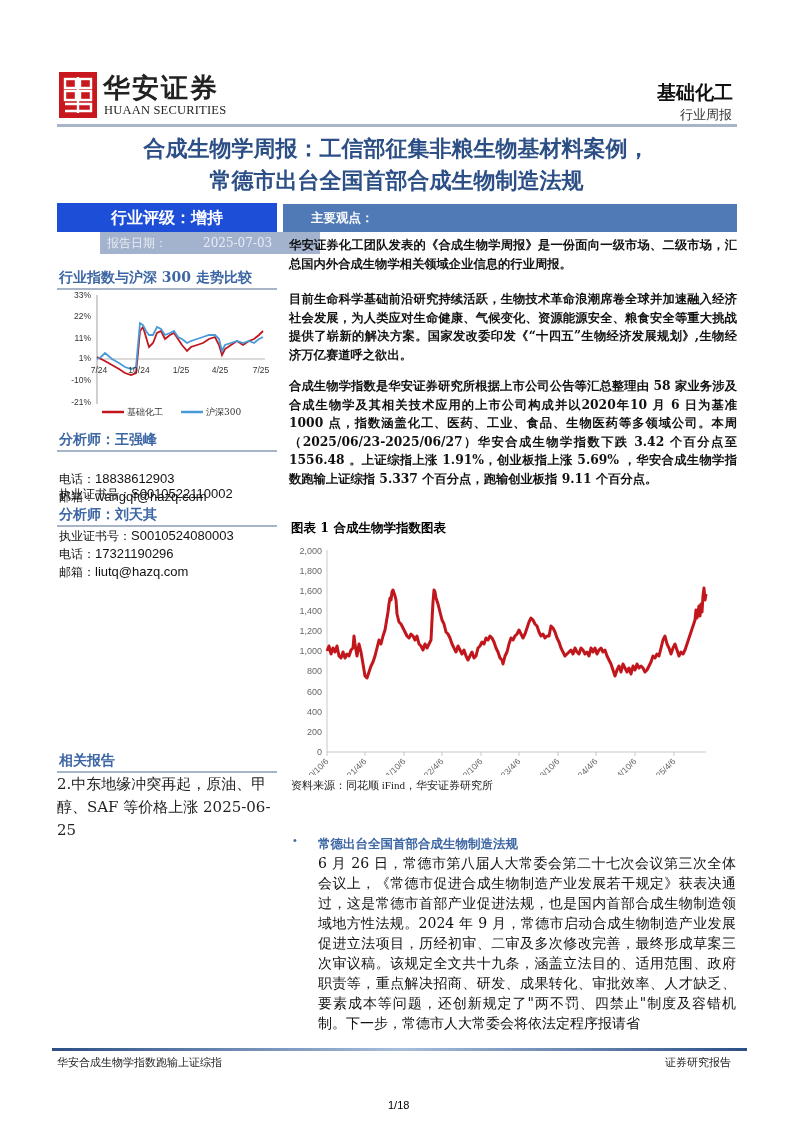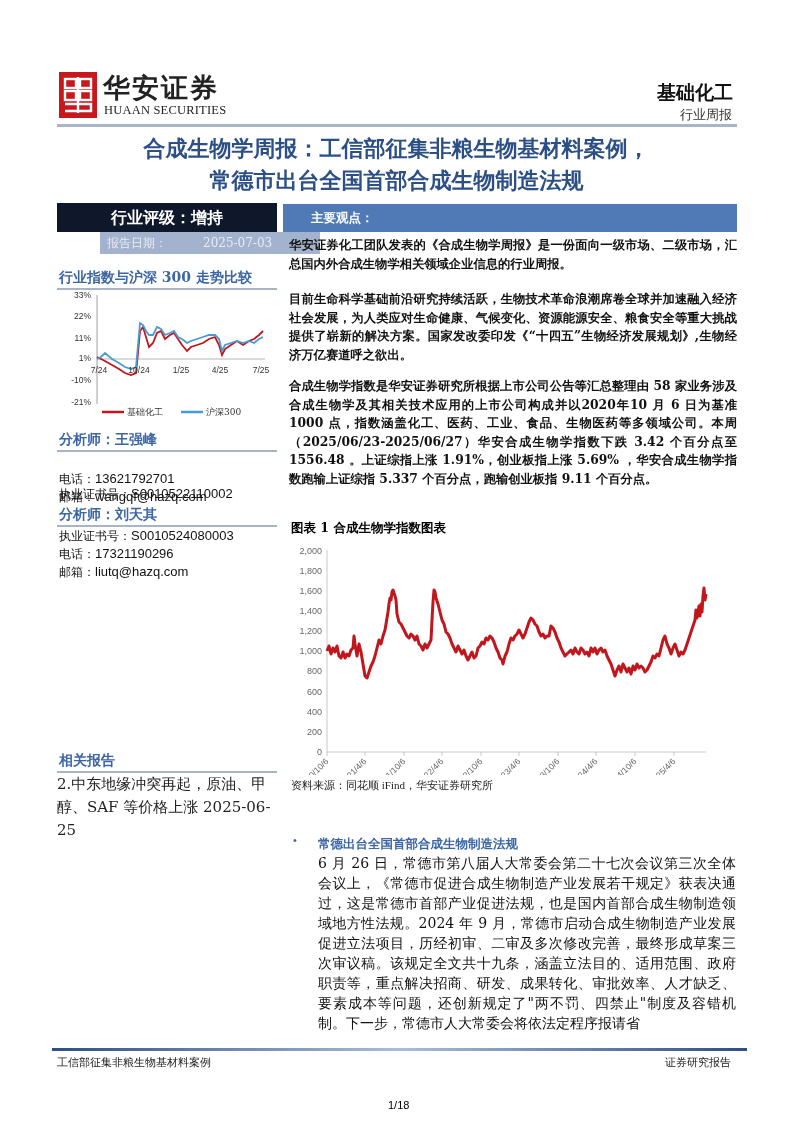--- a/index.html
+++ b/index.html
@@ -14,21 +14,21 @@
   .logo-en { position: absolute; left: 45px; top: 31px; font-size: 12.5px; font-family: "Liberation Serif", serif; color: #222; letter-spacing: 0.2px; }
   .sector { position: absolute; right: 60px; top: 80px; font-size: 19px; font-weight: bold; font-family: "DejaVu Serif", serif; color: #111; }
   .report-type { position: absolute; right: 61px; top: 106px; font-size: 13px; color: #333; }
   .header-rule { position: absolute; left: 57px; top: 124px; width: 680px; height: 3px; background: #a8b4c8; }
 
   .title { position: absolute; left: 0; width: 793px; text-align: center; font-size: 22px; font-weight: bold; color: #2c4f86; font-family: "DejaVu Serif", serif; }
   .title.l1 { top: 134px; }
   .title.l2 { top: 166px; }
 
   
-  .rating-box { position: absolute; left: 57px; top: 203px; width: 220px; height: 29px; background: #0f172a; color: #fff; font-size: 16px; font-weight: bold; text-align: center; line-height: 29px; }
+  .rating-box { position: absolute; left: 57px; top: 203px; width: 220px; height: 29px; background: #1d4ed8; color: #fff; font-size: 16px; font-weight: bold; text-align: center; line-height: 29px; }
   .date-box { position: absolute; left: 57px; top: 232px; width: 220px; height: 22px; background: #a3b2cd; color: #e8ecf4; font-size: 12px; line-height: 22px; padding-left: 7px; margin-left: 43px; }
   .date-box .dv { margin-left: 36px; }
 
   .section-h { position: absolute; left: 59px; font-size: 14px; font-weight: bold; color: #3c66a4; }
   .section-rule { position: absolute; left: 57px; width: 220px; height: 2px; background: #a8b4c8; }
 
   .mini-chart { position: absolute; left: 57px; top: 287px; width: 220px; height: 135px; }
 
   .info-line { position: absolute; left: 59px; font-size: 12px; color: #111; }
   .info-line .v { font-family: "Liberation Sans", sans-serif; font-size: 13px; }
@@ -112,21 +112,21 @@
   </g>
   <line x1="45" y1="125" x2="67" y2="125" stroke="#c0161c" stroke-width="2.5"></line>
   <text x="70" y="128" font-size="9" fill="#333" font-family="DejaVu Serif, serif">基础化工</text>
   <line x1="124" y1="125" x2="146" y2="125" stroke="#4a9ad8" stroke-width="2.5"></line>
   <text x="149" y="128" font-size="9" fill="#333" font-family="DejaVu Serif, serif">沪深300</text>
 </svg>
 
 <div class="section-h" style="top:431px;">分析师：王强峰</div>
 <div class="section-rule" style="top:450px;"></div>
 <div class="info-line" style="top:478px;margin-top:8px;"><span>执业证书号：</span><span class="v">S0010522110002</span></div>
-<div class="info-line" style="top:471px;"><span>电话：</span><span class="v">13621792701</span></div>
+<div class="info-line" style="top:471px;"><span>电话：</span><span class="v">18838612903</span></div>
 <div class="info-line" style="top:489px;"><span>邮箱：</span><span class="v">wangqf@hazq.com</span></div>
 
 <div class="section-h" style="top:506px;">分析师：刘天其</div>
 <div class="section-rule" style="top:525px;"></div>
 <div class="info-line" style="top:528px;"><span>执业证书号：</span><span class="v">S0010524080003</span></div>
 <div class="info-line" style="top:546px;"><span>电话：</span><span class="v">17321190296</span></div>
 <div class="info-line" style="top:564px;"><span>邮箱：</span><span class="v">liutq@hazq.com</span></div>
 
 <div class="section-h" style="top:752px;">相关报告</div>
 <div class="section-rule" style="top:771px;"></div>
@@ -185,15 +185,15 @@
   </g>
 </svg>
 
 <div class="source">资料来源：同花顺 iFind，华安证券研究所</div>
 
 <div class="bullet">•</div>
 <div class="bullet-title">常德出台全国首部合成生物制造法规</div>
 <div class="body-text">6 月 26 日，常德市第八届人大常委会第二十七次会议第三次全体会议上，《常德市促进合成生物制造产业发展若干规定》获表决通过，这是常德市首部产业促进法规，也是国内首部合成生物制造领域地方性法规。2024 年 9 月，常德市启动合成生物制造产业发展促进立法项目，历经初审、二审及多次修改完善，最终形成草案三次审议稿。该规定全文共十九条，涵盖立法目的、适用范围、政府职责等，重点解决招商、研发、成果转化、审批效率、人才缺乏、要素成本等问题，还创新规定了"两不罚、四禁止"制度及容错机制。下一步，常德市人大常委会将依法定程序报请省</div>
 
 <div class="footer-rule"></div>
-<div class="footer-l">工信部征集非粮生物基材料案例</div>
+<div class="footer-l">华安合成生物学指数跑输上证综指</div>
 <div class="footer-c">1/18</div>
 <div class="footer-r">证券研究报告</div>
 
 </body></html>

